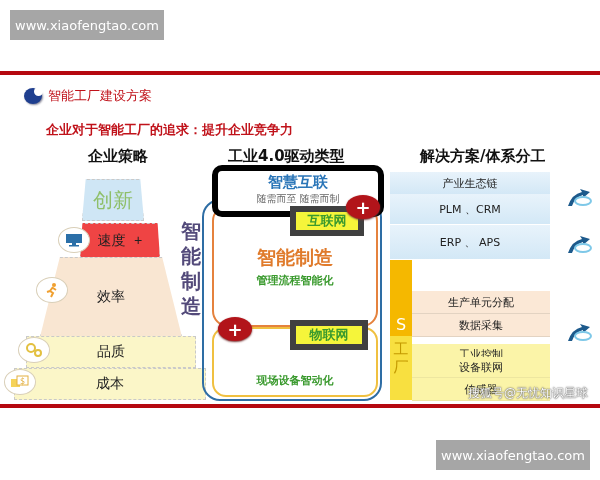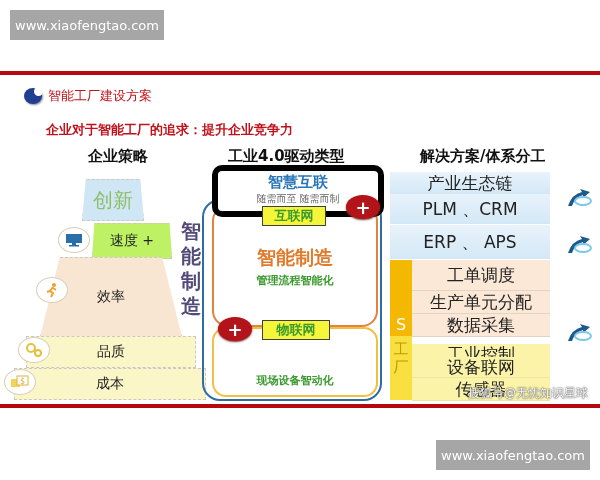--- a/index.html
+++ b/index.html
@@ -18,48 +18,48 @@
   .title-bullet { width:18px; height:16px; border-radius:50%; background:#1f3f8f; position:relative; margin-right:6px; box-shadow:1px 1px 2px #889; }
   .title-bullet::after { content:""; position:absolute; right:-1px; top:-1px; width:9px; height:9px; border-radius:50%; background:#fff; }
   .title { color:#c0121a; font-weight:normal; font-size:13px; }
   .subtitle { position:absolute; left:46px; top:46px; color:#c0121a; font-weight:bold; font-size:13px; }
 
   .col-head { position:absolute; top:72px; font-weight:bold; font-size:15px; color:#111; }
 
   
   .pyr { position:absolute; border:1px dashed #c9c9c9; display:flex; align-items:center; justify-content:center; font-size:14px; color:#222; }
   .p1 { left:82px; top:104px; width:60px; height:40px; background:#cfe6f5; clip-path:polygon(6% 0,94% 0,100% 100%,0 100%); color:#8fbf6a; font-size:20px; }
-  .p2 { left:92px; top:148px; width:78px; height:34px; background:#bef264; clip-path:polygon(3% 0,97% 0,100% 100%,0 100%); }
+  .p2 { left:80px; top:148px; width:78px; height:34px; background:#ef4444; clip-path:polygon(3% 0,97% 0,100% 100%,0 100%);font-family:Liberation Mono, monospace; }
   .p3 { left:40px; top:182px; width:140px; height:78px; background:#f9e6d2; clip-path:polygon(14% 0,86% 0,100% 100%,0 100%); }
   .p4 { left:26px; top:261px; width:168px; height:30px; background:#fbf6c8; }
   .p5 { left:14px; top:293px; width:190px; height:30px; background:#fbf6c8; }
   .picon { position:absolute; width:30px; height:24px; border-radius:50%; background:#fff; border:1px solid #d9cfb8; display:flex; align-items:center; justify-content:center; font-size:12px; }
 
   .vtext { position:absolute; left:180px; top:144px; width:22px; color:#534a7a; font-weight:bold; font-size:20px; line-height:25px; text-align:center; }
 
   
   .zhlh { position:absolute; left:212px; top:90px; width:160px; height:40px; border:6px solid #000000; border-radius:10px; background:#fff; text-align:center; }
   .zhlh .t1 { color:#2b76b8; font-weight:bold; font-size:15px; margin-top:2px; }
   .zhlh .t2 { color:#666; font-size:10px;text-align:center; }
   .outer-blue { position:absolute; left:202px; top:124px; width:176px; height:198px; border:2px solid #2e6da4; border-radius:18px; }
   .box-orange { position:absolute; left:212px; top:130px; width:162px; height:118px; border:2px solid #e5823d; border-radius:16px; background:#fff; }
   .box-yellow { position:absolute; left:212px; top:252px; width:162px; height:66px; border:2px solid #f0c040; border-radius:14px; background:#fff; }
-  .net-tag { position:absolute; background:#f5f53a; border:1px solid #404040; color:#3a9a2e; font-weight:bold; font-size:13px; display:flex; align-items:center; justify-content:center; }
+  .net-tag { position:absolute; background:#f5f53a; border:6px solid #404040; color:#3a9a2e; font-weight:bold; font-size:13px; display:flex; align-items:center; justify-content:center;margin-left:28px; }
   .tag1 { left:262px; top:131px; width:62px; height:18px; }
   .tag2 { left:262px; top:245px; width:66px; height:18px; }
   .big1 { position:absolute; left:212px; top:170px; width:166px; text-align:center; color:#e07b2c; font-weight:bold; font-size:19px; }
   .sub1 { position:absolute; left:212px; top:198px; width:166px; text-align:center; color:#3a9a2e; font-weight:bold; font-size:11px; }
   .big2 { position:absolute; left:212px; top:268px; width:166px; text-align:center; color:#8a2a3c; font-weight:bold; font-size:19px; }
   .sub2 { position:absolute; left:212px; top:298px; width:166px; text-align:center; color:#3a9a2e; font-weight:bold; font-size:11px; }
   .plus { position:absolute; width:34px; height:24px; border-radius:50%; background:#b2141a; color:#fff; font-weight:bold; font-size:18px; display:flex; align-items:center; justify-content:center; box-shadow:0 1px 2px #733; }
   .plus1 { left:346px; top:120px; }
   .plus2 { left:218px; top:242px; }
 
   
-  .rrow { position:absolute; left:390px; width:160px; display:flex; align-items:center; justify-content:center; font-size:17px; color:#222; }
+  .rrow { position:absolute; left:390px; width:160px; display:flex; align-items:center; justify-content:center; font-size:11px; color:#222; }
   .blue-row { background:linear-gradient(#e8f3fb,#d3e8f6); border-bottom:1px solid #fff; }
   .peach-row { left:412px; width:138px; background:#fbe8d6; border-bottom:1px solid #e3d3c2; }
   .yel-row { left:412px; width:138px; background:#fbf4a8; border-bottom:1px solid #ede6a0; }
   .sbar { position:absolute; left:390px; top:185px; width:22px; height:76px; background:#f5b800; color:#fff; font-size:16px; display:flex; align-items:flex-end; justify-content:center; padding-bottom:2px; box-sizing:border-box; }
   .gbar { position:absolute; left:390px; top:261px; width:22px; height:64px; background:#f8e040; color:#c49a00; font-size:15px; line-height:18px; text-align:center; padding-top:4px; box-sizing:border-box; }
   .arrow-ic { position:absolute; width:26px; height:20px; }
   .credit { position:absolute; left:468px; top:310px; color:#fff; font-size:12px; text-shadow:0 0 2px #555, 0 0 1px #333; }
 </style>
 </head>
 <body>
@@ -136,21 +136,20 @@
   <div class="net-tag tag2">物联网</div>
   <div class="sub2">现场设备智动化</div>
   <div class="plus plus1">+</div>
   <div class="plus plus2">+</div>
 
   <div class="rrow blue-row" style="top:97px; height:22px;">产业生态链</div>
   <div class="rrow blue-row" style="top:119px; height:30px;">PLM 、CRM</div>
   <div class="rrow blue-row" style="top:150px; height:34px;">ERP 、 APS</div>
 
   <div class="sbar">S</div>
-  <div class="rrow peach-row" style="top:185px; height:30px;">工单调度</div>
   <div class="rrow peach-row" style="top:216px; height:22px;">生产单元分配</div>
   <div class="rrow peach-row" style="top:239px; height:22px;">数据采集</div>
 
   <div class="gbar">工厂</div>
   <div class="rrow yel-row" style="top:261px; height:20px;margin-top:8px;">工业控制</div>
   <div class="rrow yel-row" style="top:282px; height:20px;">设备联网</div>
   <div class="rrow yel-row" style="top:303px; height:22px;">传感器</div>
 
   <svg class="arrow-ic" style="left:566px; top:113px;" viewBox="0 0 26 20">
       <path d="M2 18 Q6 6 16 4 L14 1 L24 4 L17 10 L17 7 Q9 9 6 18 Z" fill="#1d5a8c"></path>

